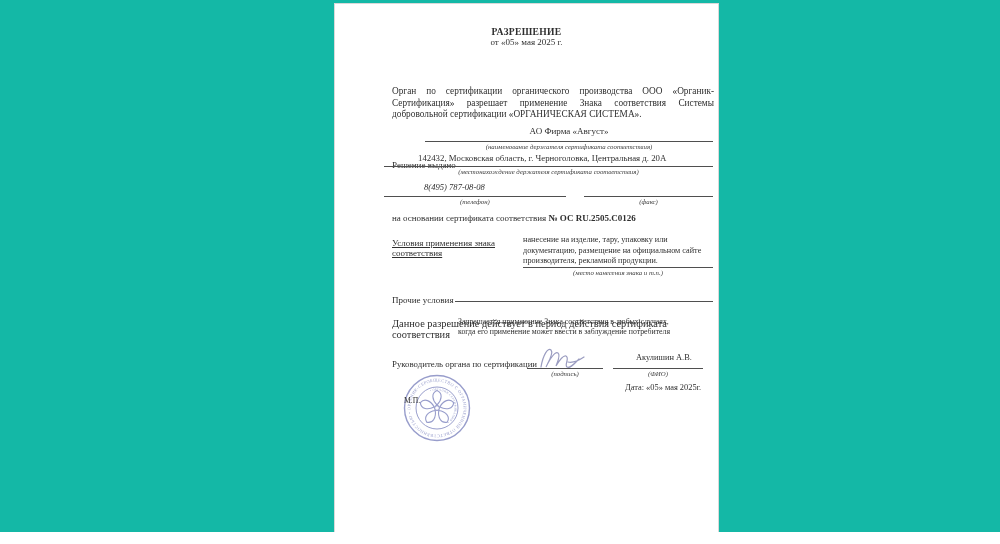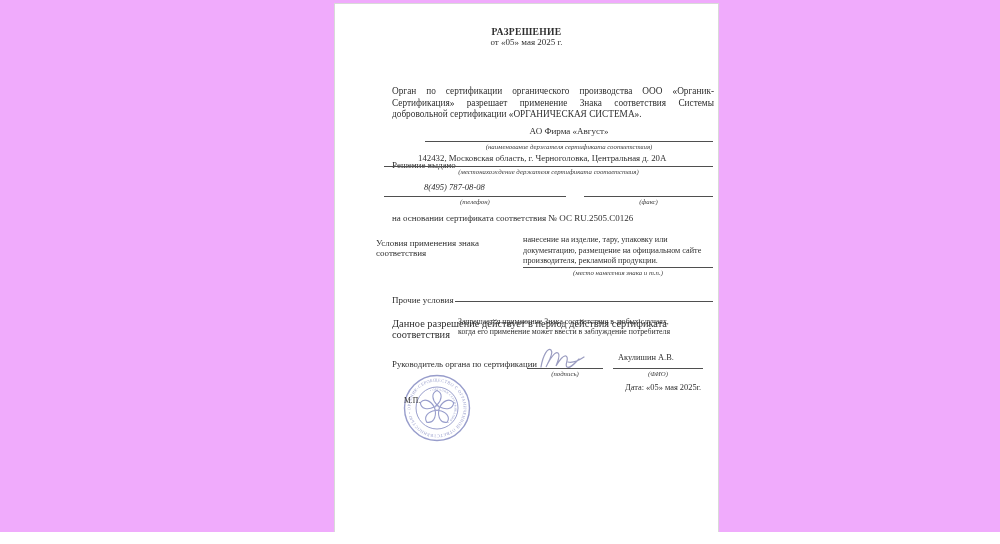--- a/index.html
+++ b/index.html
@@ -3,21 +3,21 @@
 <meta charset="utf-8">
 <style>
   html,body { margin:0; padding:0; }
   body {
     width:1000px; height:544px;
     background:#ffffff;
     font-family:"Liberation Serif", serif;
     position:relative;
     -webkit-font-smoothing:antialiased;
   }
-  .screen { position:relative; width:1000px; height:532px; background:#f0abfc; overflow:hidden; }
+  .screen { position:relative; width:1000px; height:532px; background:#14b8a6; overflow:hidden; }
   .page {
     position:absolute; left:334px; top:3px; width:383px; height:538px;
     background:#ffffff; border:1px solid #d9d9d9;
     color:#2f2f2f;
   }
   .a { position:absolute; }
   .title-block { top:22px; left:0; width:100%; text-align:center; line-height:11px; }
   .title-l1 { font-size:9.6px; font-weight:bold; letter-spacing:0.3px; }
   .title-l2 { font-size:9px; }
   .title-l3 { font-size:9px; }
@@ -31,34 +31,34 @@
   .issued-caption { left:90px; top:139px; width:288px; }
   .address-value { left:83px; top:149px; font-size:8.8px; }
   .address-line { left:49px; top:162px; width:329px; }
   .address-caption { left:49px; top:164px; width:329px; }
   .phone-value { left:89px; top:178px; font-size:8.6px; font-weight:normal; font-style:italic; }
   .tel-line { left:49px; top:192px; width:182px; }
   .tel-caption { left:49px; top:194px; width:182px; }
   .fax-line { left:249px; top:192px; width:129px; }
   .fax-caption { left:249px; top:194px; width:129px; }
   .basis { left:57px; top:209px; font-size:9px; }
-  .basis b { font-weight:normal;margin-top:33px; }
-  .cond-label { left:41px; top:234px; width:145px; font-size:9px; }
+  .basis b { font-weight:bold;margin-top:33px; }
+  .cond-label { left:57px; top:234px; width:145px; font-size:9px;text-decoration:underline; }
   .cond-value { left:188px; top:231px; width:190px; font-size:8.2px; line-height:10.6px; }
   .cond-line { left:188px; top:263px; width:190px; }
   .cond-caption { left:188px; top:265px; width:190px; }
   .other-value { left:123px; top:265px; width:216px; font-size:7.8px; line-height:9.6px;margin-top:48px; }
   .other-label { left:57px; top:291px; font-size:9px; }
   .other-line { left:120px; top:297px; width:258px; }
   .statement { left:57px; top:314px; width:330px; font-size:10.4px; }
   .head-label { left:57px; top:355px; font-size:8.8px; }
   .sign-svg { left:203px; top:340px; }
   .sign-line { left:192px; top:364px; width:76px; }
   .sign-caption { left:192px; top:366px; width:76px; }
-  .fio-name { left:283px; top:349px; font-size:8.4px; }
+  .fio-name { left:301px; top:349px; font-size:8.4px; }
   .fio-line { left:278px; top:364px; width:90px; }
   .fio-caption { left:278px; top:366px; width:90px; }
   .date-line { left:290px; top:379px; font-size:8.4px; }
   .mp-label { left:69px; top:392px; font-size:7.6px; color:#2f2f2f; z-index:2; }
   .stamp-svg { left:56px; top:358px; z-index:1; opacity:0.9; }
 </style>
 </head>
 <body>
 
 <div class="screen">

